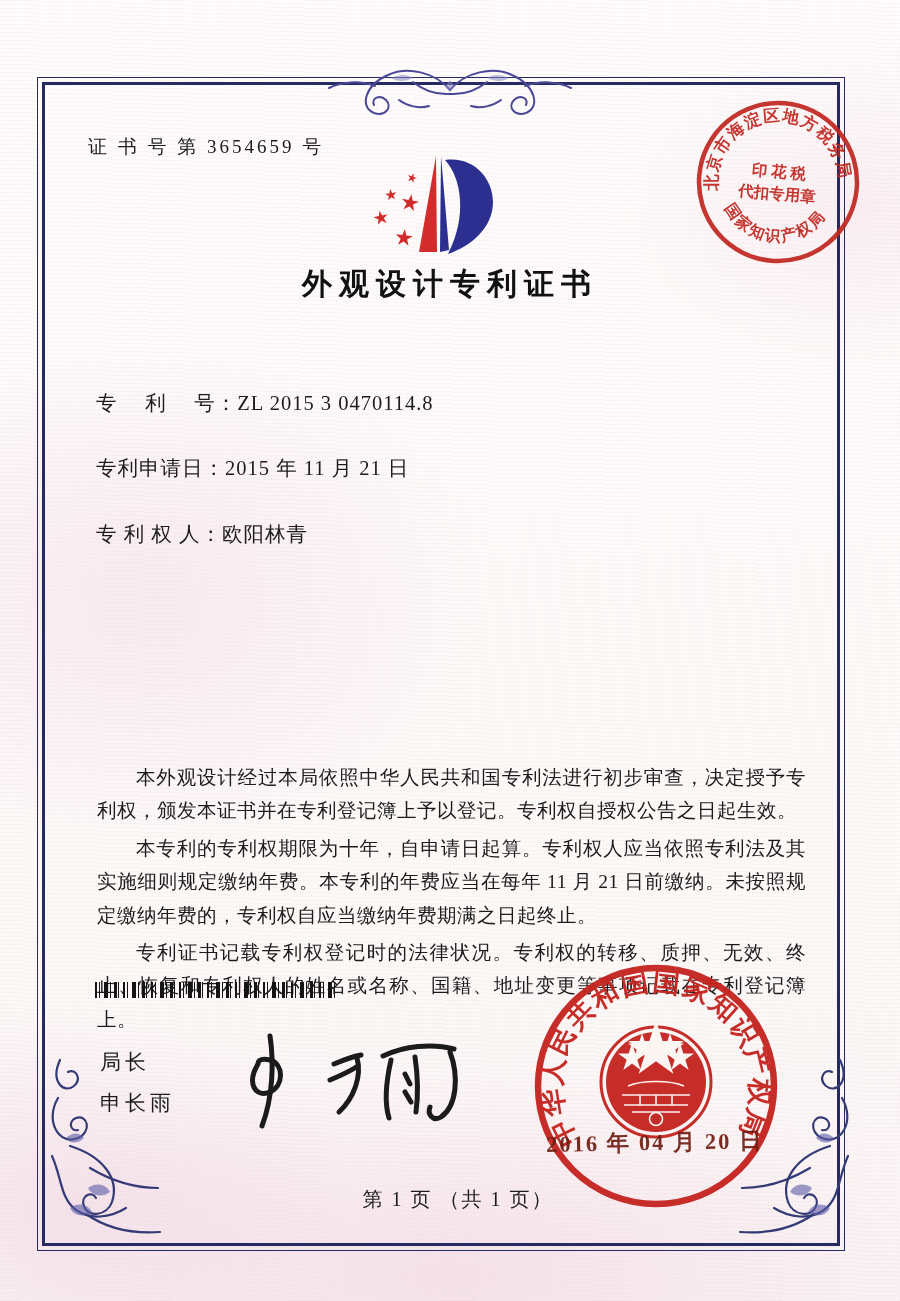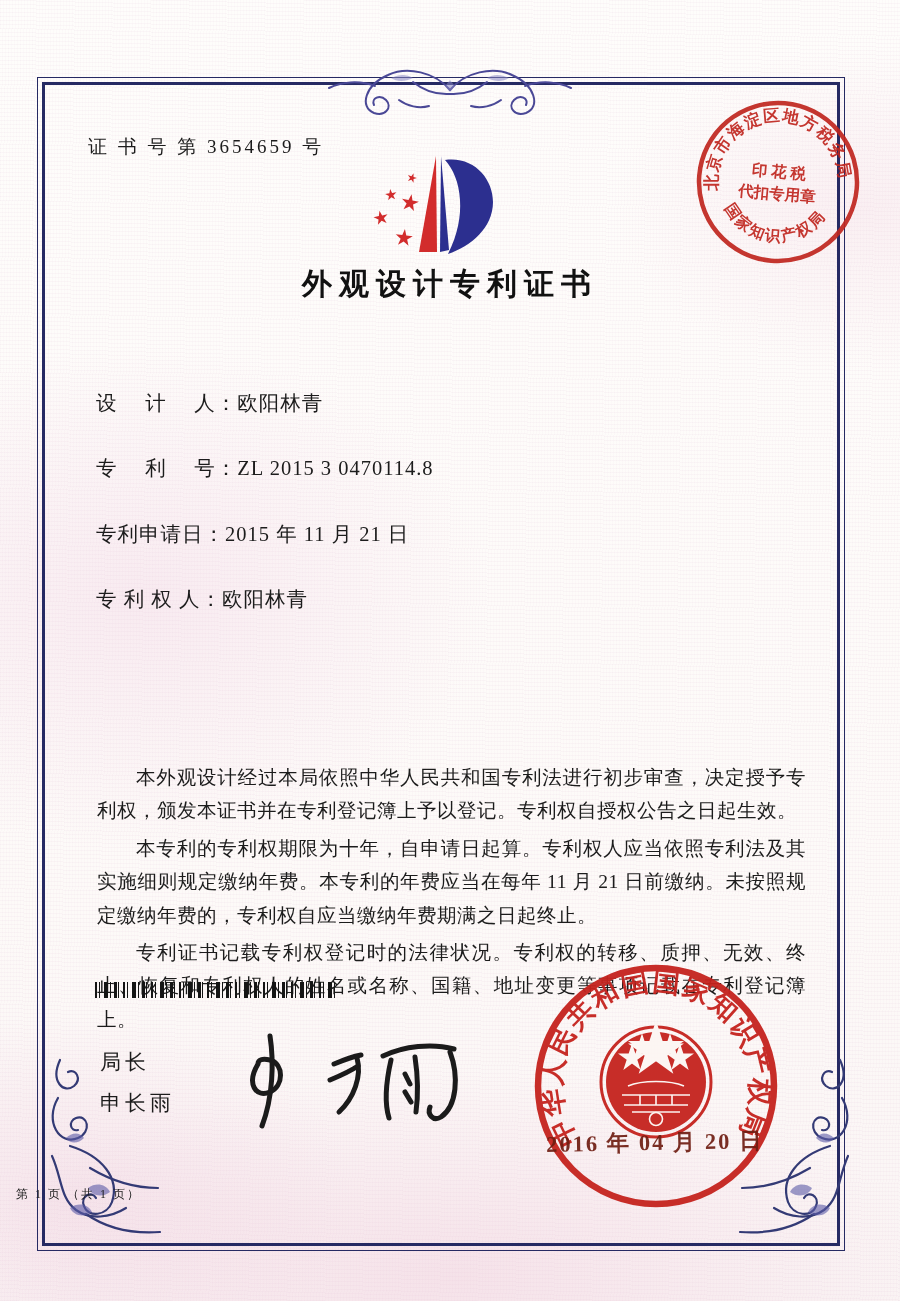--- a/index.html
+++ b/index.html
@@ -40,21 +40,21 @@
       #151515 15px 16px, transparent 16px 19px,
       #151515 19px 22px, transparent 22px 23px,
       #151515 23px 24px, transparent 24px 28px);
   }
   .sig-role { left:100px; top:1048px; font-size:21px; letter-spacing:4px;
               font-family:Liberation Serif, serif; }
   .sig-name { left:100px; top:1089px; font-size:21px; letter-spacing:4px;
               font-family:"Liberation Sans","DejaVu Sans",sans-serif; }
   .seal-date { left:546px; top:1127px; font-size:22.5px; font-weight:700;
                color:#6f1d12; letter-spacing:2px; transform:rotate(-1deg); opacity:.92; }
-  .footer { left:0; right:0; top:1186px; text-align:left; font-size:12px; letter-spacing:2px;padding-left:16px; }
+  .footer { left:0; right:0; top:1186px; text-align:center; font-size:20px; letter-spacing:2px;padding-left:16px; }
   svg { display:block; }
   .seal-arc   { font-size:27px; font-weight:700; letter-spacing:2px; fill:#c5231e;
                 font-family:"Liberation Serif","DejaVu Serif",serif; }
   .tax-arc-t  { font-size:16.5px; font-weight:700; letter-spacing:1.5px; fill:#c0261f; }
   .tax-arc-b  { font-size:15.5px; font-weight:700; letter-spacing:2px; fill:#c0261f; }
   .tax-center { font-size:15.5px; font-weight:700; fill:#c0261f; text-anchor:middle; }
 </style>
 </head>
 <body>
 
@@ -137,23 +137,20 @@
     <circle cx="86" cy="86" r="79" fill="none" stroke="#c0261f" stroke-width="4.5"></circle>
     <text class="tax-arc-t"><textPath href="#taxTop" startOffset="2">北京市海淀区地方税务局</textPath></text>
     <text class="tax-arc-b"><textPath href="#taxBot" startOffset="4">国家知识产权局</textPath></text>
     <text class="tax-center" x="86" y="81">印 花 税</text>
     <text class="tax-center" x="86" y="103">代扣专用章</text>
   </svg>
 
   <div class="abs title">外观设计专利证书</div>
 
   <div class="abs fields">
-    <div class="field">
-      <span>设　 计　 人：</span><span>欧阳林青</span>
-    </div>
     <div class="field">
       <span>专　 利　 号：</span><span>ZL 2015 3 0470114.8</span>
     </div>
     <div class="field">
       <span>专利申请日：</span><span>2015 年 11 月 21 日</span>
     </div>
     <div class="field">
       <span>专 利 权 人：</span><span>欧阳林青</span>
     </div>
   </div>

